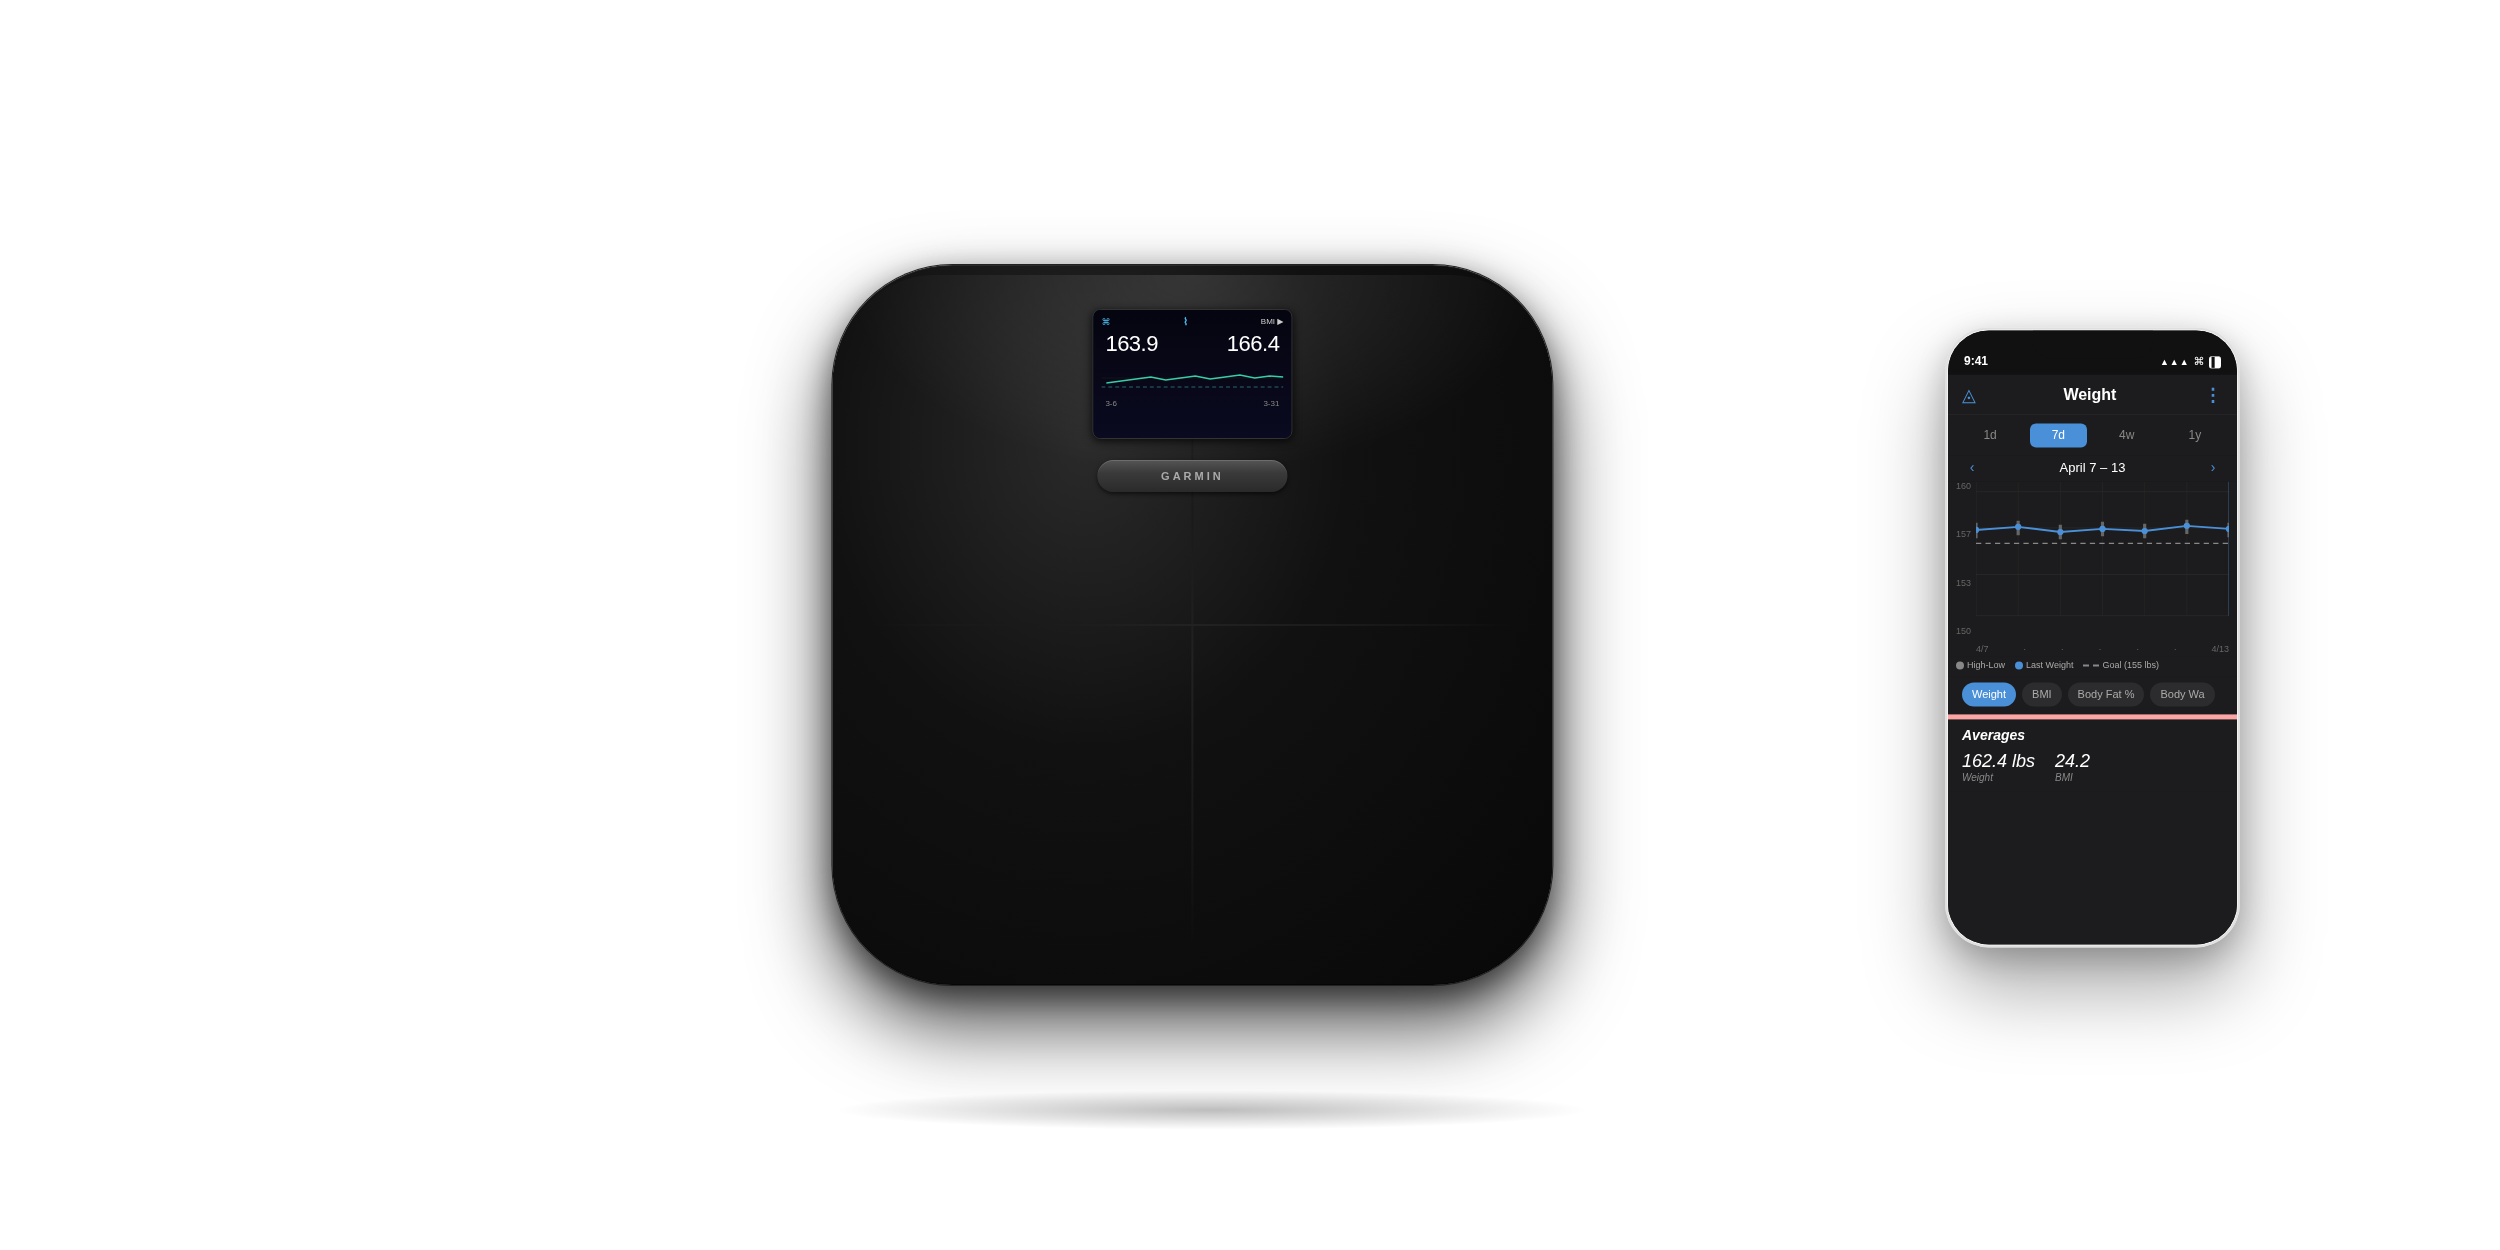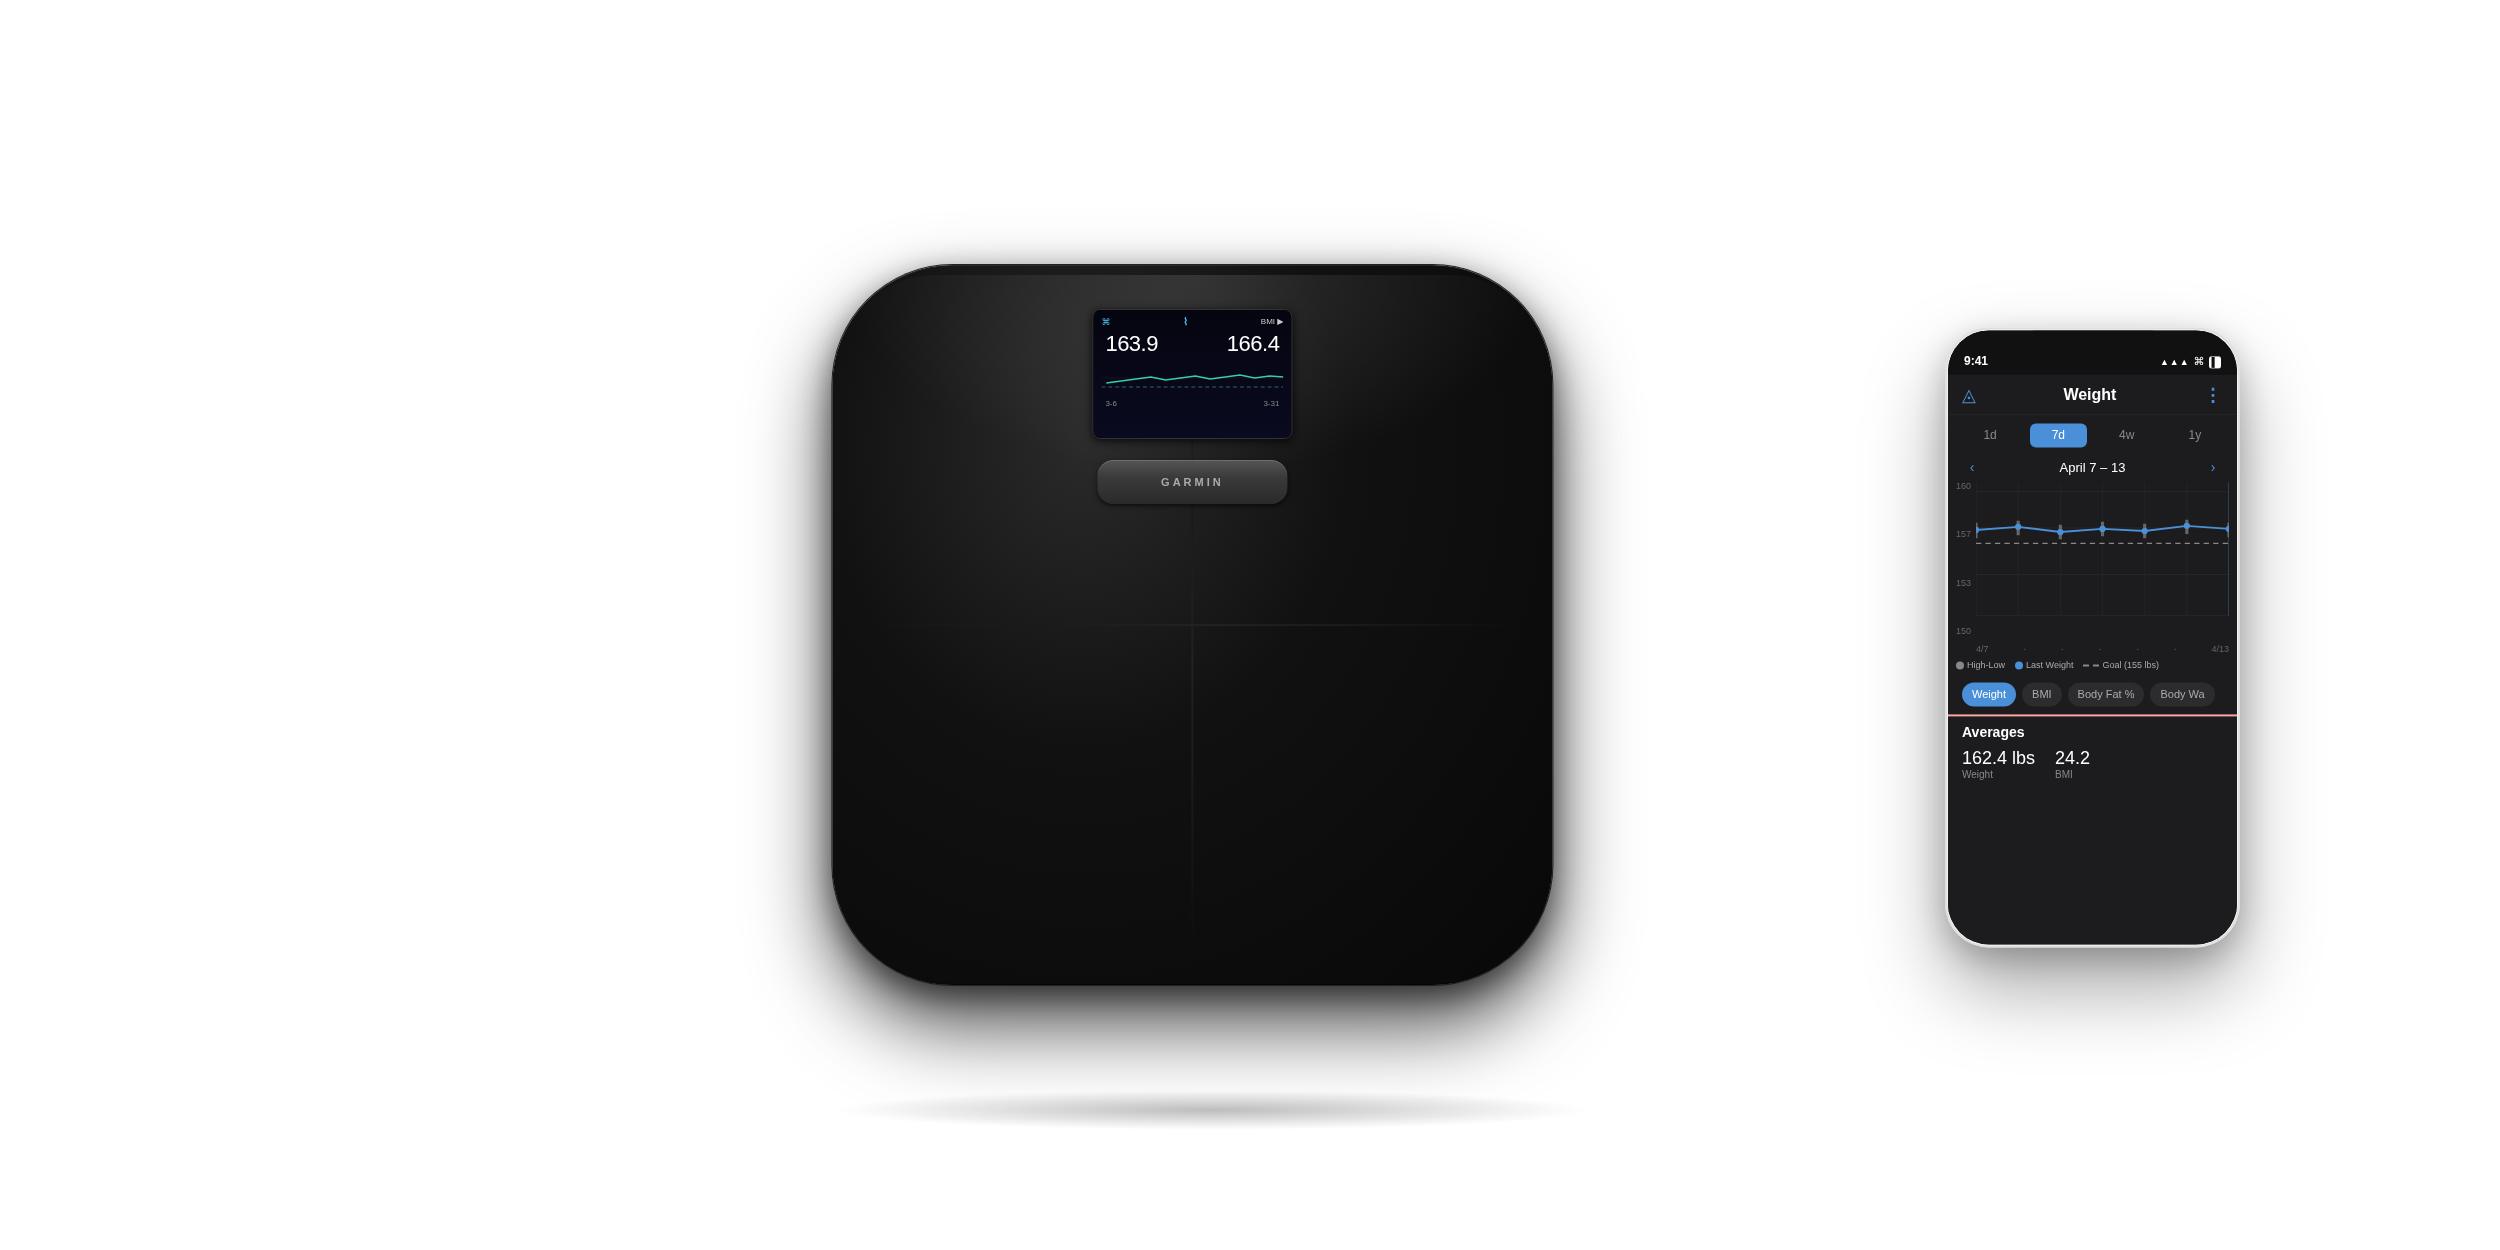--- a/index.html
+++ b/index.html
@@ -165,21 +165,21 @@
       transform: translateX(-50%);
     }
 
     
     .garmin-bar {
       position: absolute;
       top: 195px;
       left: 50%;
       transform: translateX(-50%);
       width: 190px;
-      height: 44px;
+      height: 32px;
       background: linear-gradient(180deg, #555 0%, #3a3a3a 40%, #2a2a2a 100%);
       border-radius: 16px;
       display: flex;
       align-items: center;
       justify-content: center;
       box-shadow: 0 2px 4px rgba(0,0,0,0.6), inset 0 1px 0 rgba(255,255,255,0.15);
     }
 
     .garmin-logo {
       color: #aaa;
@@ -451,21 +451,22 @@
 
     .metric-tab.inactive {
       background: #2c2c2e;
       color: #aaa;
     }
 
     
     .averages-section {
       background: #1c1c1e;
       padding: 8px 14px;
-      border-top: 2px solid #fca5a5;
+      border-top: 5px solid #fca5a5;
+      font-style: italic;
     }
 
     .averages-title {
       color: #ffffff;
       font-size: 14px;
       font-weight: 600;
       margin-bottom: 8px;
     }
 
     .averages-grid {

